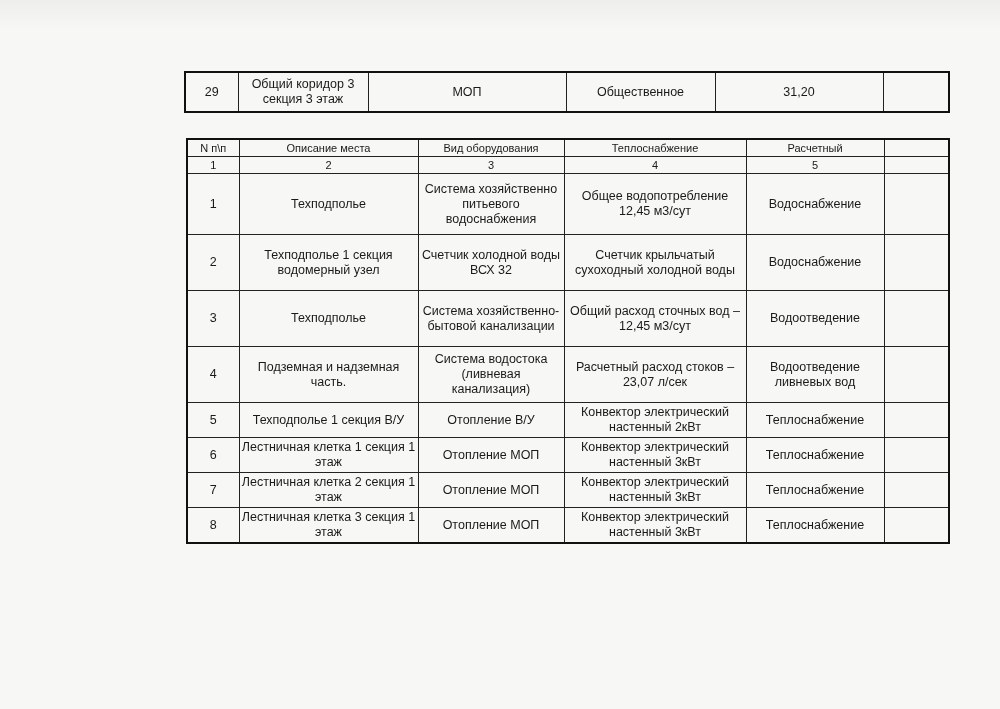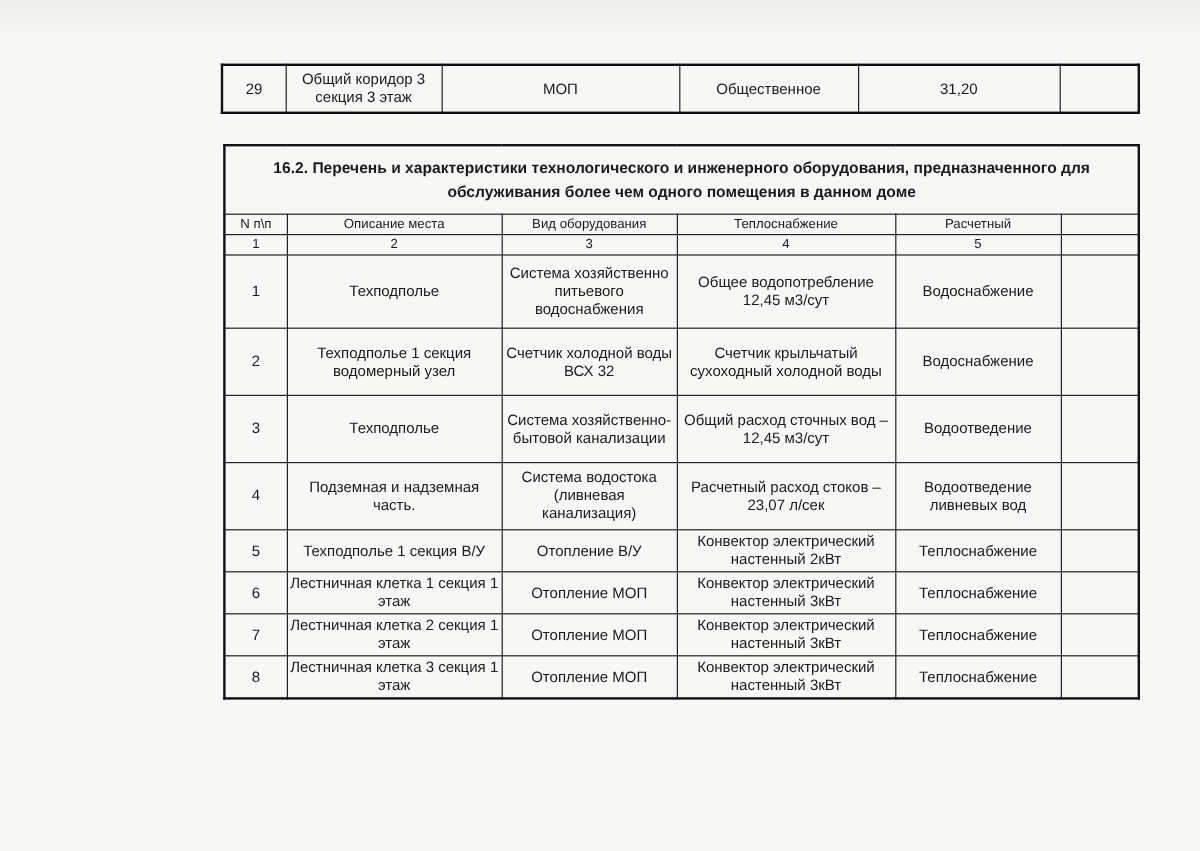--- a/index.html
+++ b/index.html
@@ -7,21 +7,21 @@
     width: 1000px; height: 709px; overflow: hidden;
     background: #f7f7f5;
     font-family: "Liberation Sans", "DejaVu Sans", sans-serif;
     color: #1a1a1a;
     position: relative;
   }
   .bleed {
     position: absolute; left: 0; top: 0; width: 1000px; height: 30px;
     background: linear-gradient(#eeeeec, #f7f7f5);
   }
-  table { border-collapse: collapse; position: absolute; table-layout: fixed; }
+  table { border-collapse: collapse; position: absolute; table-layout: fixed; margin-top: 18px; }
   td, th {
     border: 1.3px solid #222;
     text-align: center; vertical-align: middle;
     font-size: 12.5px; line-height: 15px; font-weight: normal;
     padding: 0 2px; overflow: hidden;
   }
   #top-table { left: 184px; top: 53px; width: 764px; border: 2px solid #111; }
   #top-table td { height: 38px; }
   #main-table { left: 186px; top: 120px; width: 762px; border: 2px solid #111; }
   #main-table .title-cell {
@@ -62,23 +62,20 @@
 <table id="main-table">
   <colgroup>
     <col style="width:52px">
       <col style="width:179px">
       <col style="width:146px">
     <col style="width:182px">
       <col style="width:138px">
       <col style="width:65px">
   </colgroup>
   <tbody>
-      <tr>
-    <td colspan="6" class="title-cell">16.2. Перечень и характеристики технологического и инженерного оборудования, предназначенного для обслуживания более чем одного помещения в данном доме</td>
-  </tr>
   <tr class="hdr">
     <td>N п\п</td>
     <td>Описание места</td>
     <td>Вид оборудования</td>
     <td>Теплоснабжение</td>
     <td>Расчетный</td>
     <td></td>
   </tr>
   <tr class="hdr">
     <td>1</td>

